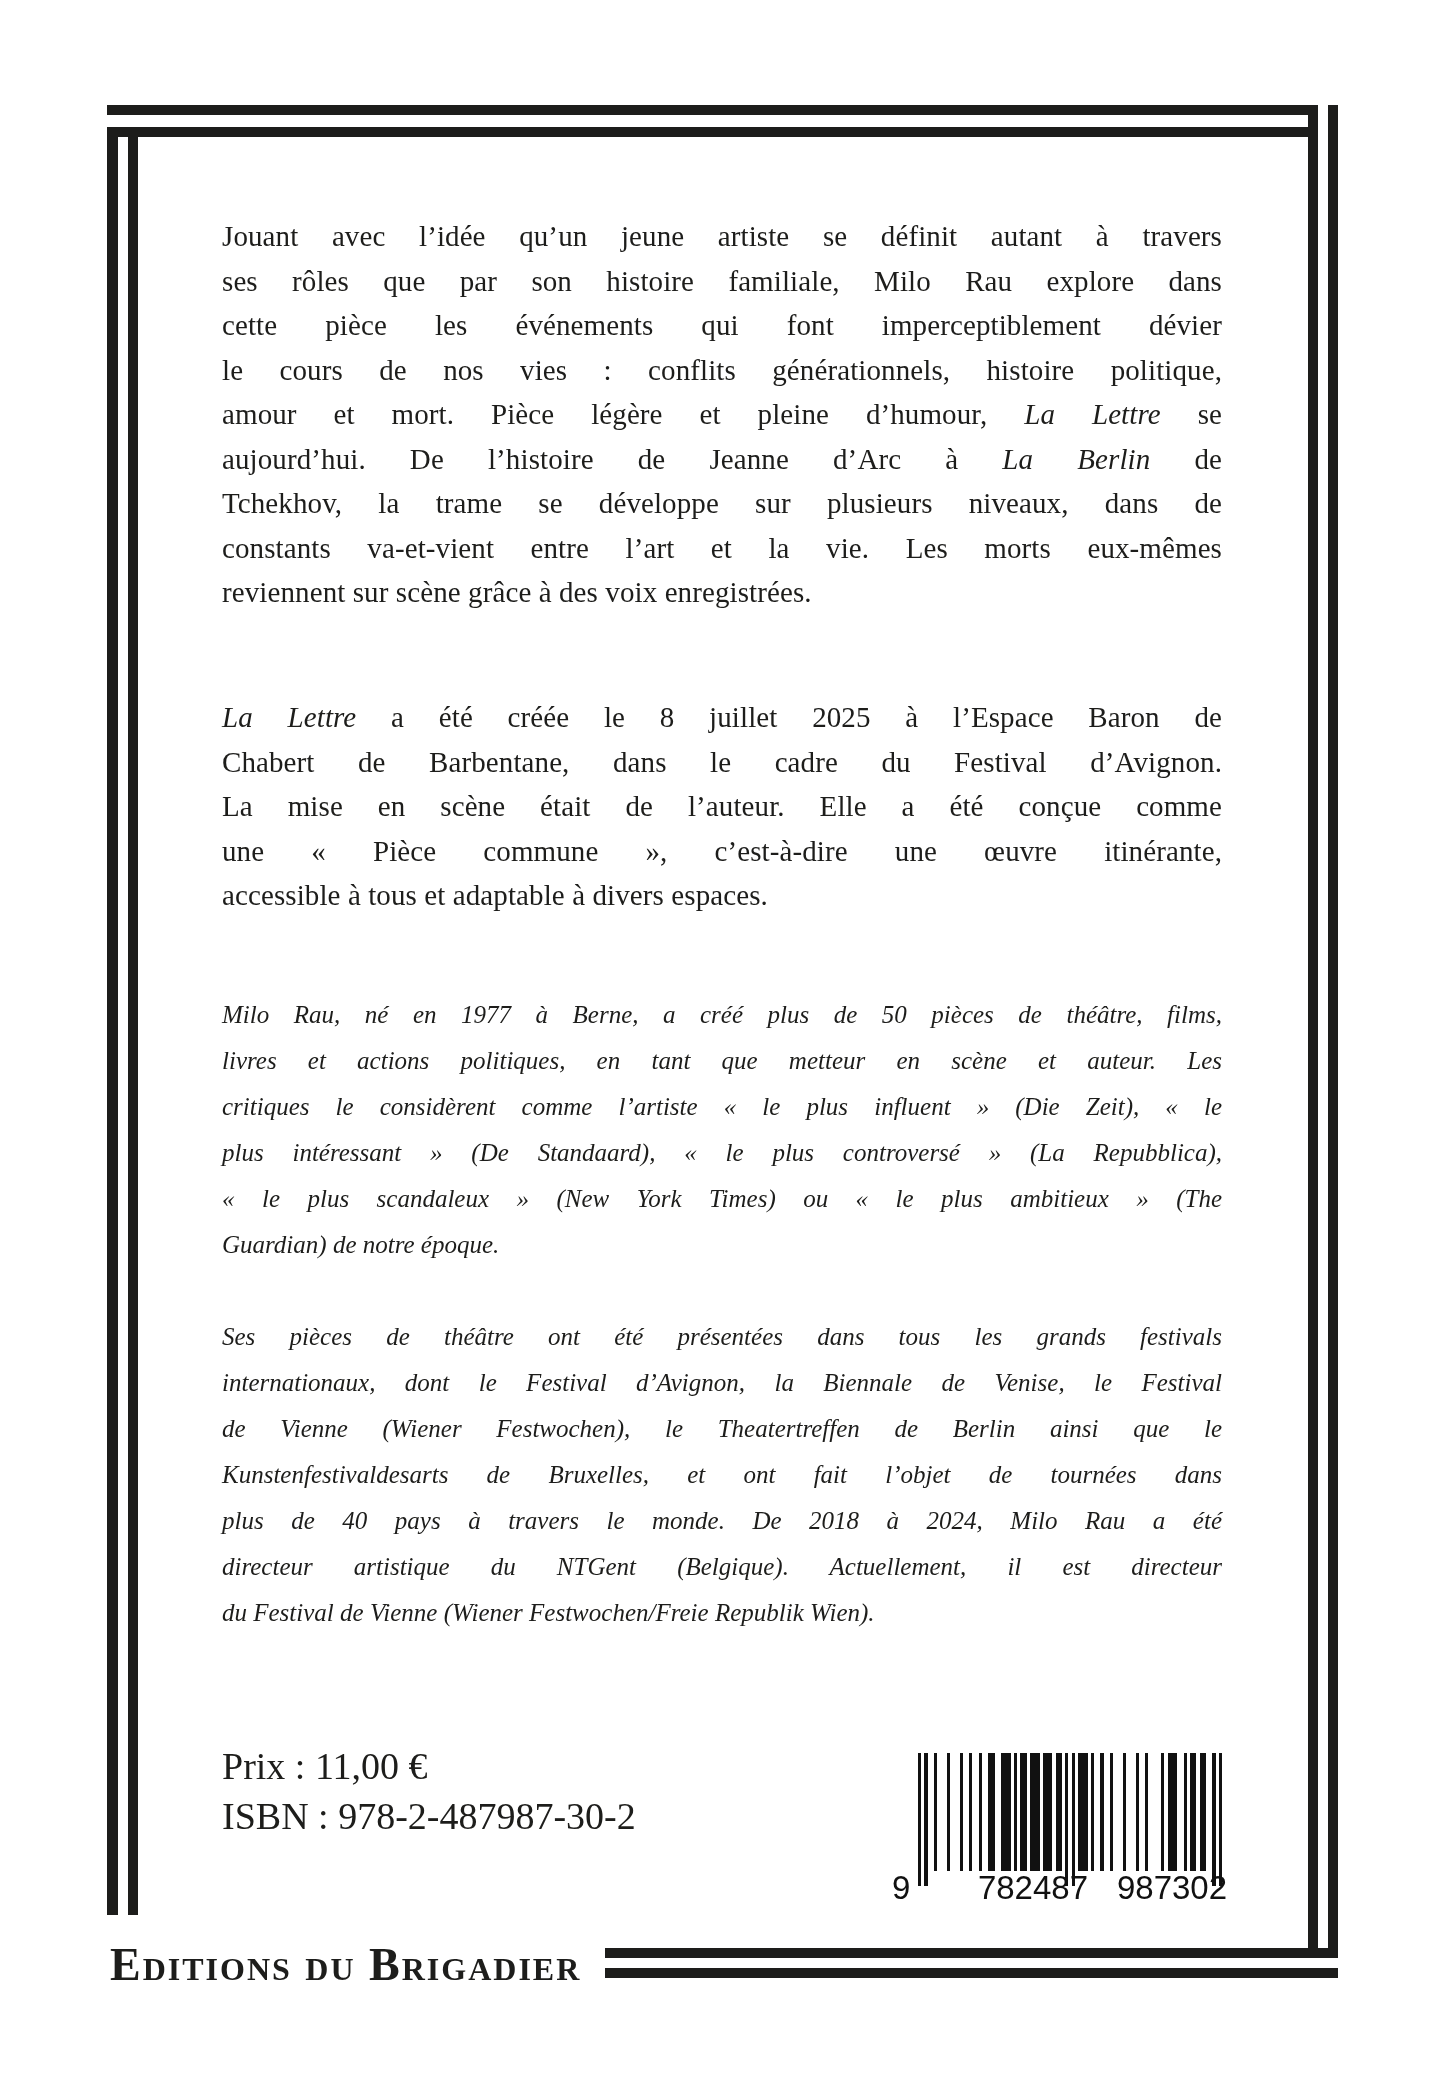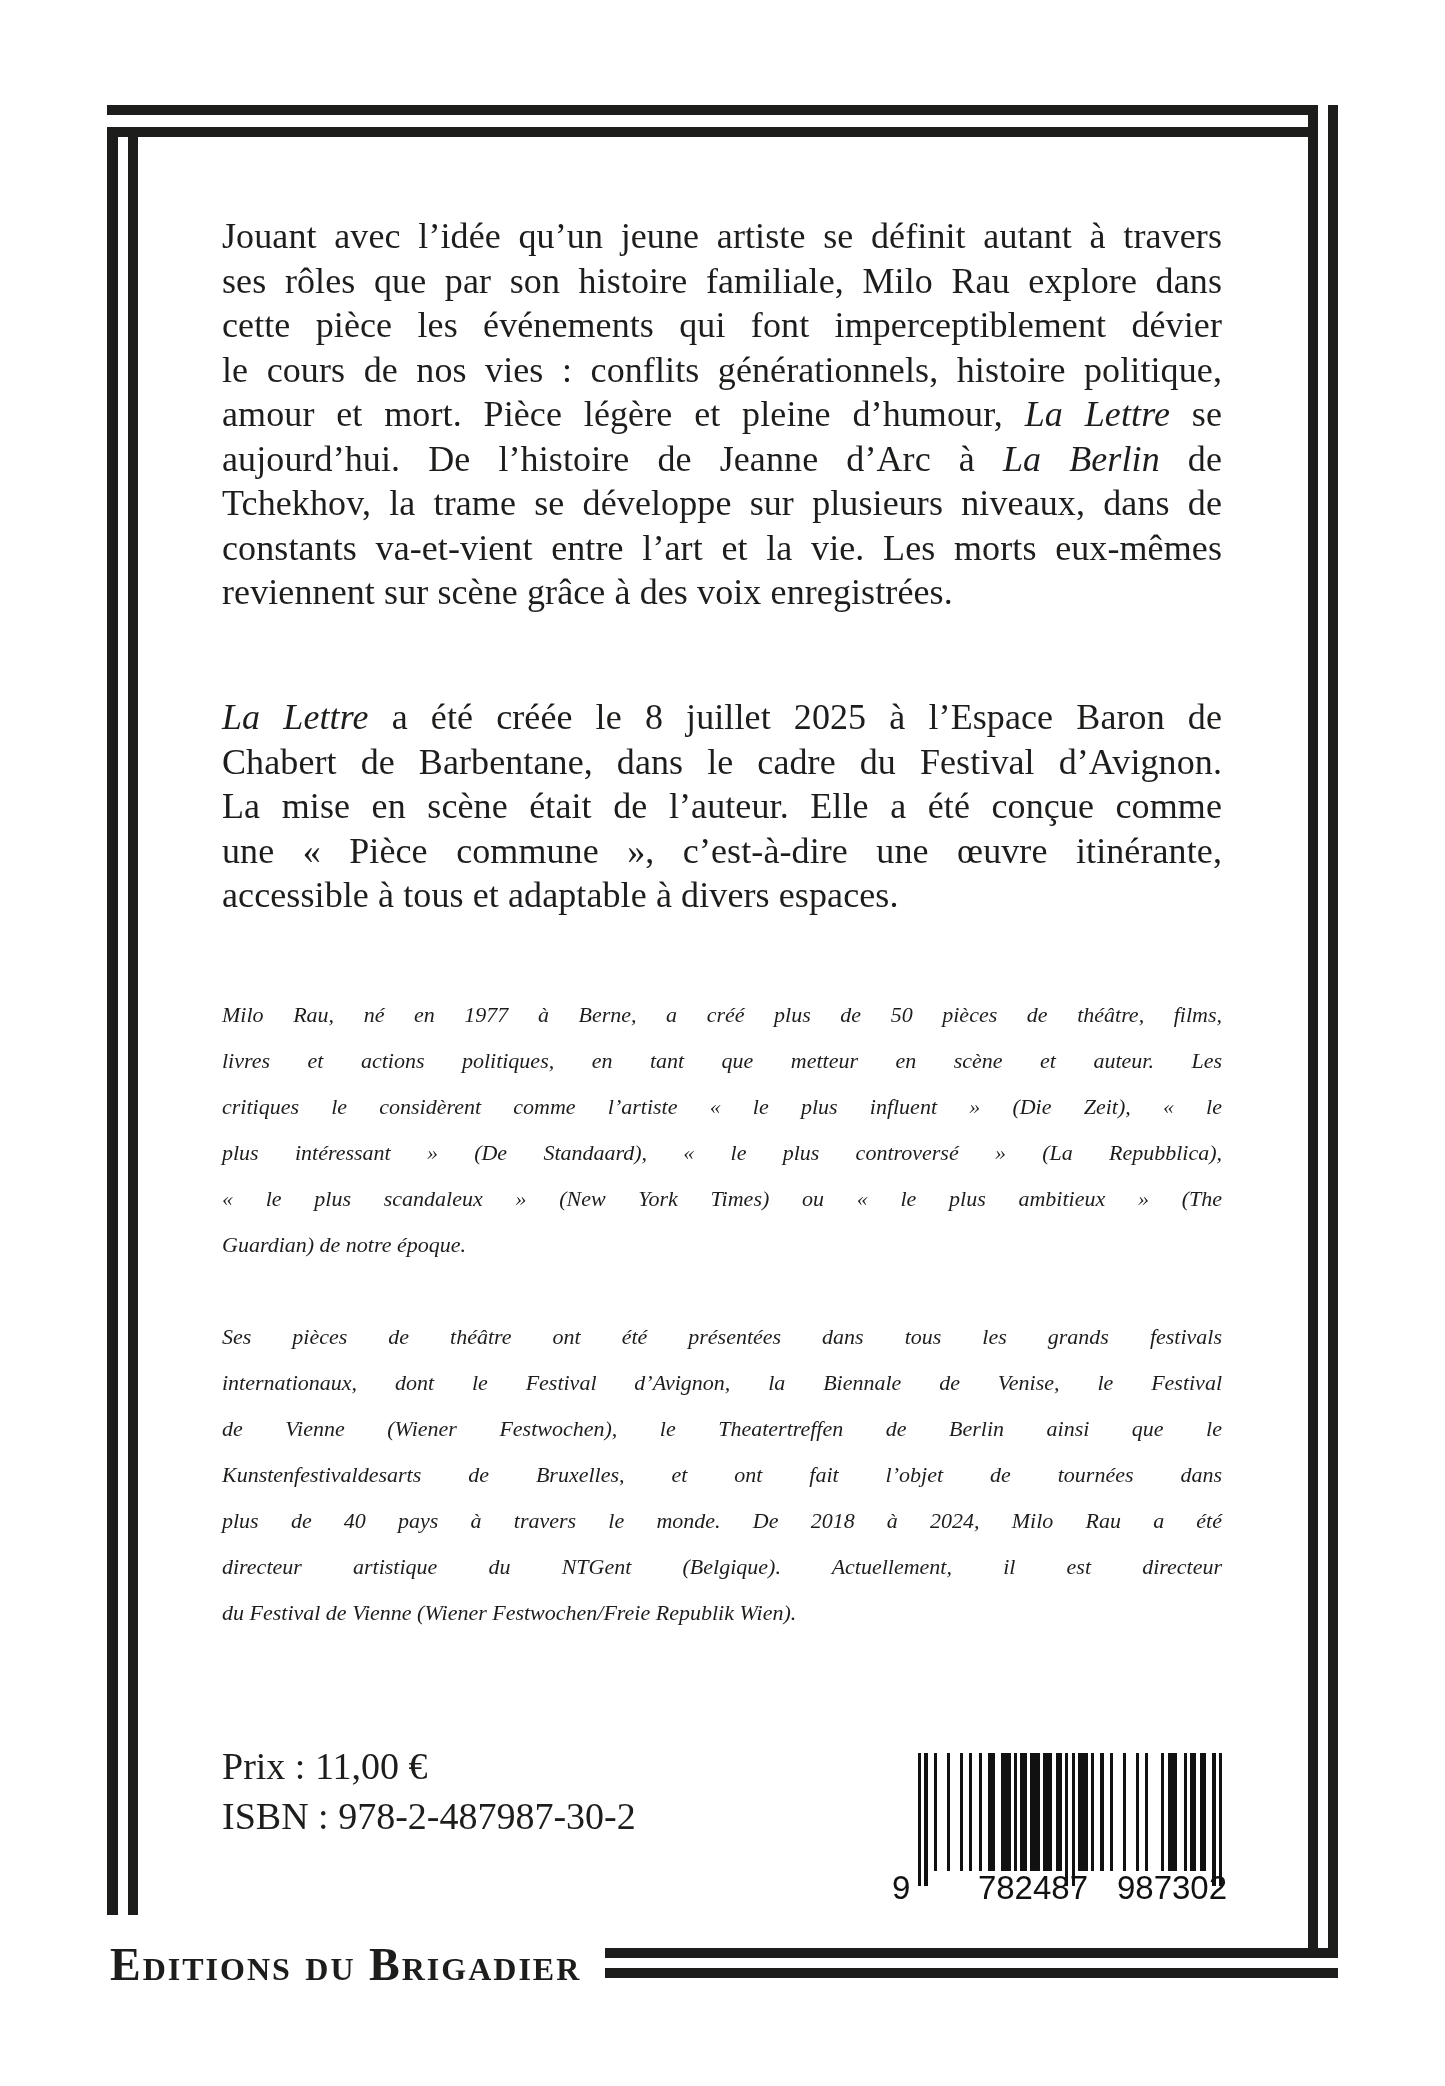--- a/index.html
+++ b/index.html
@@ -9,22 +9,22 @@
     width:1445px; height:2086px;
     background:#ffffff;
     color:#1d1d1b;
     font-family:"Liberation Serif", serif;
     overflow:hidden;
   }
   .rule { position:absolute; background:#1d1d1b; }
 
   
   .para { position:absolute; left:222px; width:1000px; color:#1d1d1b; }
-  .para.roman  { font-size:36px;   line-height:44.5px; letter-spacing:0.1px;font-family:Liberation Serif, serif; }
-  .para.italic { font-size:22px; line-height:46px; font-style:italic; }
+  .para.roman  { font-size:29px;   line-height:44.5px; letter-spacing:0.1px;font-family:Liberation Serif, serif; }
+  .para.italic { font-size:25px; line-height:46px; font-style:italic; }
   .jline { text-align:justify; text-align-last:justify; }
   .jline.jlast { text-align-last:left; }
   .para em { font-style:italic; }
 
   
   .pricing {
     position:absolute; left:222px; top:1742px;
     font-size:38px; line-height:49.5px;
   }
 

